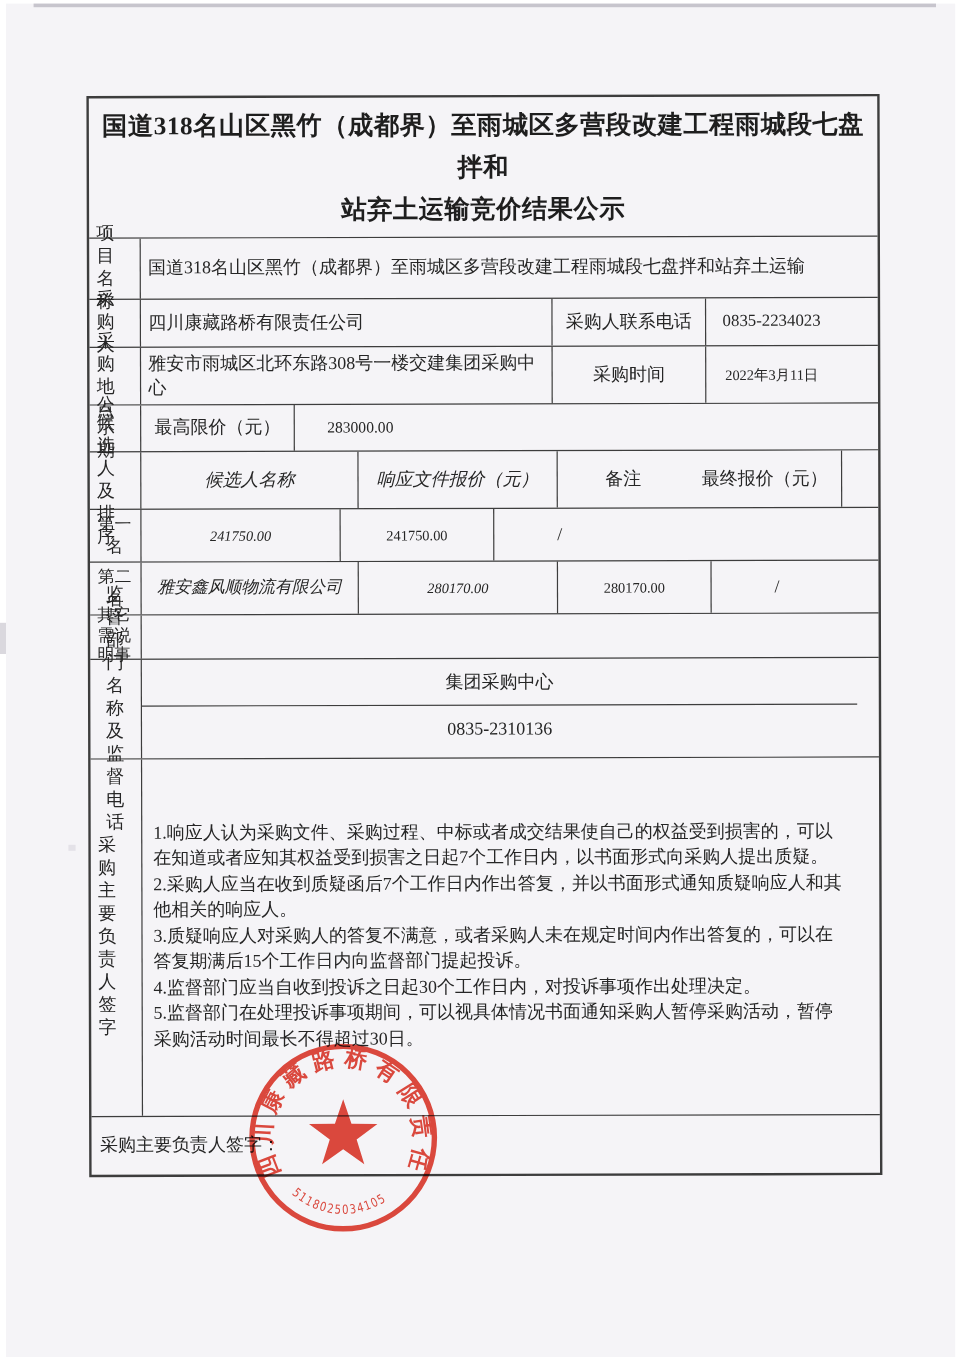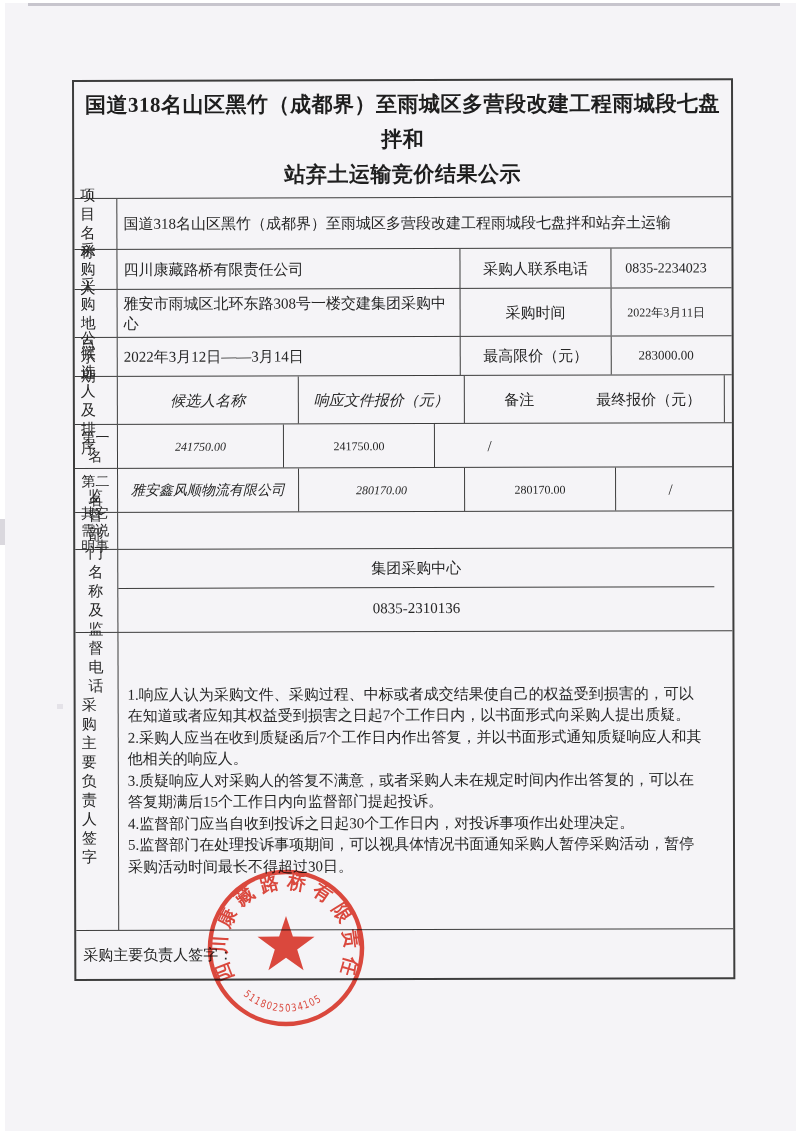--- a/index.html
+++ b/index.html
@@ -19,21 +19,21 @@
   }
   .r { display:flex; border-bottom:1.5px solid #3d3d3d; }
   .r.last { border-bottom:none; }
   .c { border-right:1.5px solid #3d3d3d; display:flex; align-items:center; padding:2px 6px; font-size:15px; line-height:20px; }
   .c.cl { border-right:none; }
   .ctr { justify-content:center; text-align:center; }
 
   .w-label { width:43px; padding:2px 7px 2px 6px; line-height:19px; }
   .w-name { width:181px;font-style:italic; }
   .w-bid { width:166px;font-style:italic; }
-  .w-final { width:151px; }
+  .w-final { width:128px; }
   .w-remark { width:109px; }
   .w-v1 { width:343px; }
   .w-rest { width:596px; }
   .w-full { width:657px; }
 
   .h117{height:117px} .h51{height:51px} .h40{height:40px} .h48{height:48px}
   .h39{height:39px} .h44{height:44px} .h37{height:37px} .h82{height:82px} .h298{height:298px}
 
   .title-cell { font-size:21px; font-weight:700; line-height:35px; letter-spacing:.5px;
                 white-space:pre-line; text-align:center; justify-content:center; color:#1e1e1e; }
@@ -79,21 +79,20 @@
 
   <div class="r h48">
     <div class="c w-label">采购地点</div>
     <div class="c w-v1">雅安市雨城区北环东路308号一楼交建集团采购中心</div>
     <div class="c w-final ctr">采购时间</div>
     <div class="c cl w-remark ctr sm">2022年3月11日</div>
   </div>
 
   <div class="r h39">
     <div class="c w-label">公示期</div>
-    <div class="c w-v1">2022年3月12日——3月14日</div>
     <div class="c w-final ctr">最高限价（元）</div>
     <div class="c cl w-remark ctr xs">283000.00</div>
   </div>
 
   <div class="r h48">
     <div class="c w-label">候选人及排序</div>
     <div class="c w-name ctr">候选人名称</div>
     <div class="c w-bid ctr">响应文件报价（元）</div>
     <div class="c cl w-remark ctr">备注</div>
     <div class="c w-final ctr">最终报价（元）</div>

